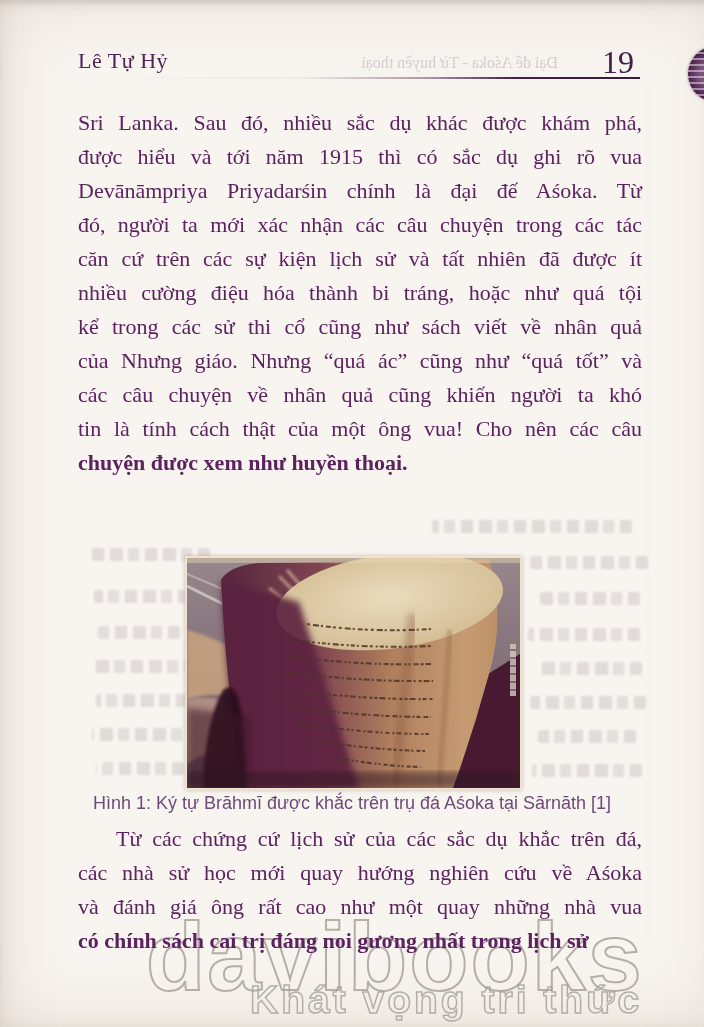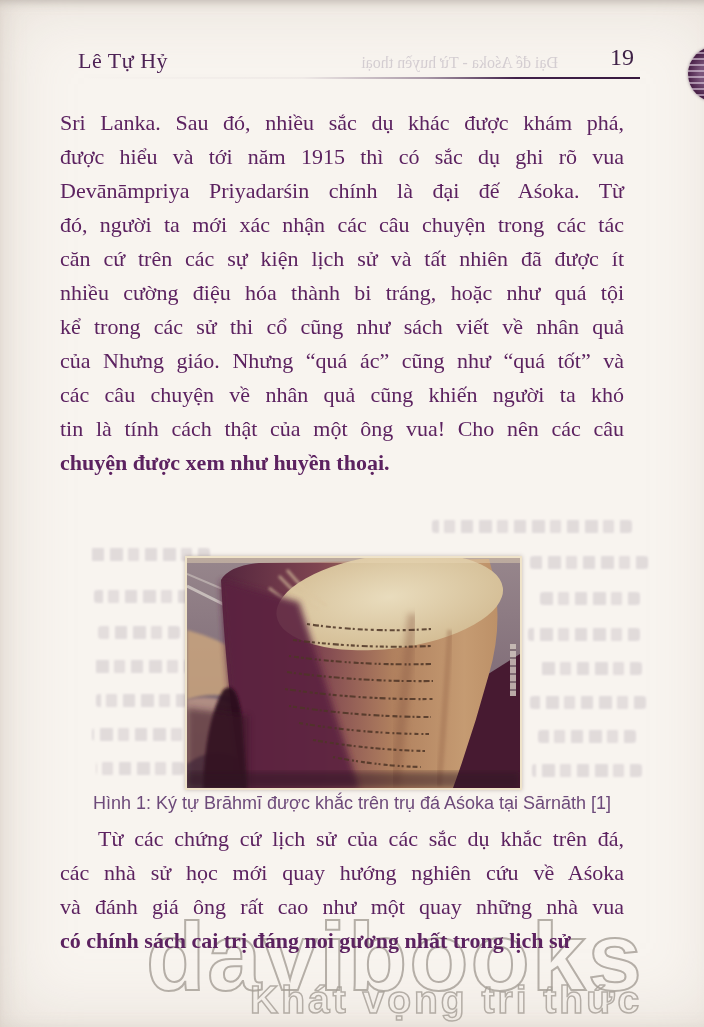--- a/index.html
+++ b/index.html
@@ -23,40 +23,40 @@
   }
   .bleed-header{
     position:absolute;top:54px;left:238px;width:320px;
     font-size:16px;color:#7a6d88;opacity:.28;
     transform:scaleX(-1);
     filter:blur(.6px);
     white-space:nowrap;overflow:hidden;
   }
   .page-number{
     position:absolute;top:44px;left:78px;width:556px;
-    text-align:right;font-size:24px;color:#3f2147;
+    text-align:right;font-size:32px;color:#3f2147;
   }
   .header-rule{
     position:absolute;top:77px;left:78px;width:562px;height:2px;
     background:linear-gradient(90deg,
       rgba(80,50,85,0) 0%,rgba(80,50,85,.05) 40%,
       rgba(74,42,82,.45) 62%,#41214a 78%,#37193f 100%);
   }
   
   .stamp{
     position:absolute;top:46px;left:688px;width:56px;height:56px;
     border-radius:50%;
     background:
       repeating-linear-gradient(180deg,rgba(235,220,235,.55) 0 2px,rgba(0,0,0,0) 2px 6px),
       radial-gradient(circle at 42% 50%, #7a547a 0 28%, #4a2148 55%, #38163a 100%);
     box-shadow:0 0 3px rgba(60,30,60,.5);
   }
   
   .para{
-    position:absolute;left:60px;width:564px;
+    position:absolute;left:78px;width:564px;
     font-size:22px;line-height:34px;color:#5c2260;
   }
   .para .line{text-align:justify;text-align-last:justify;height:34px;overflow:visible;}
   .para .line.last{text-align-last:left;font-weight:bold;}
   .para1{top:106px;}
   .para2{top:822px;}
   .para2 .line:first-child{text-indent:38px;}
   
   .photo{
     position:absolute;left:185px;top:556px;width:337px;height:234px;

